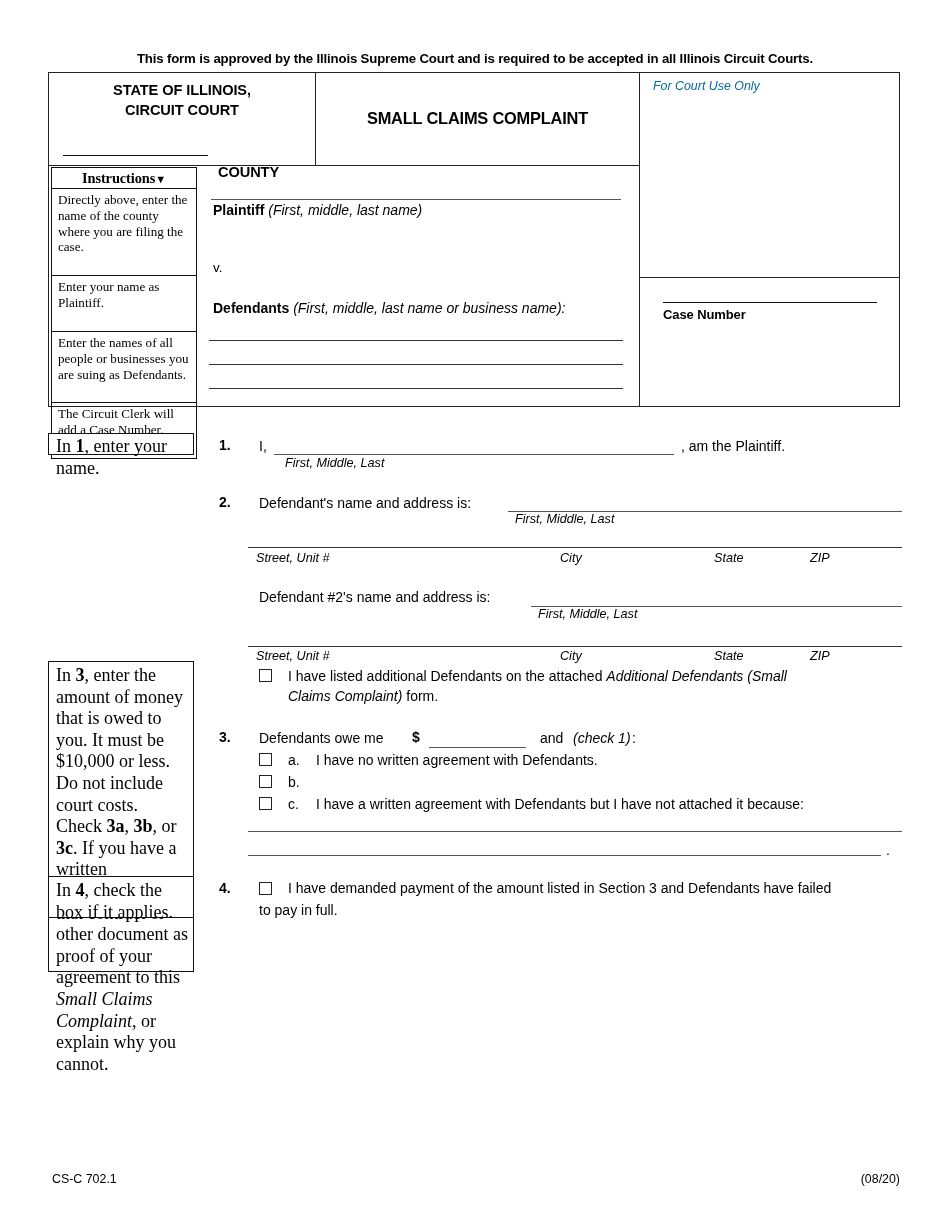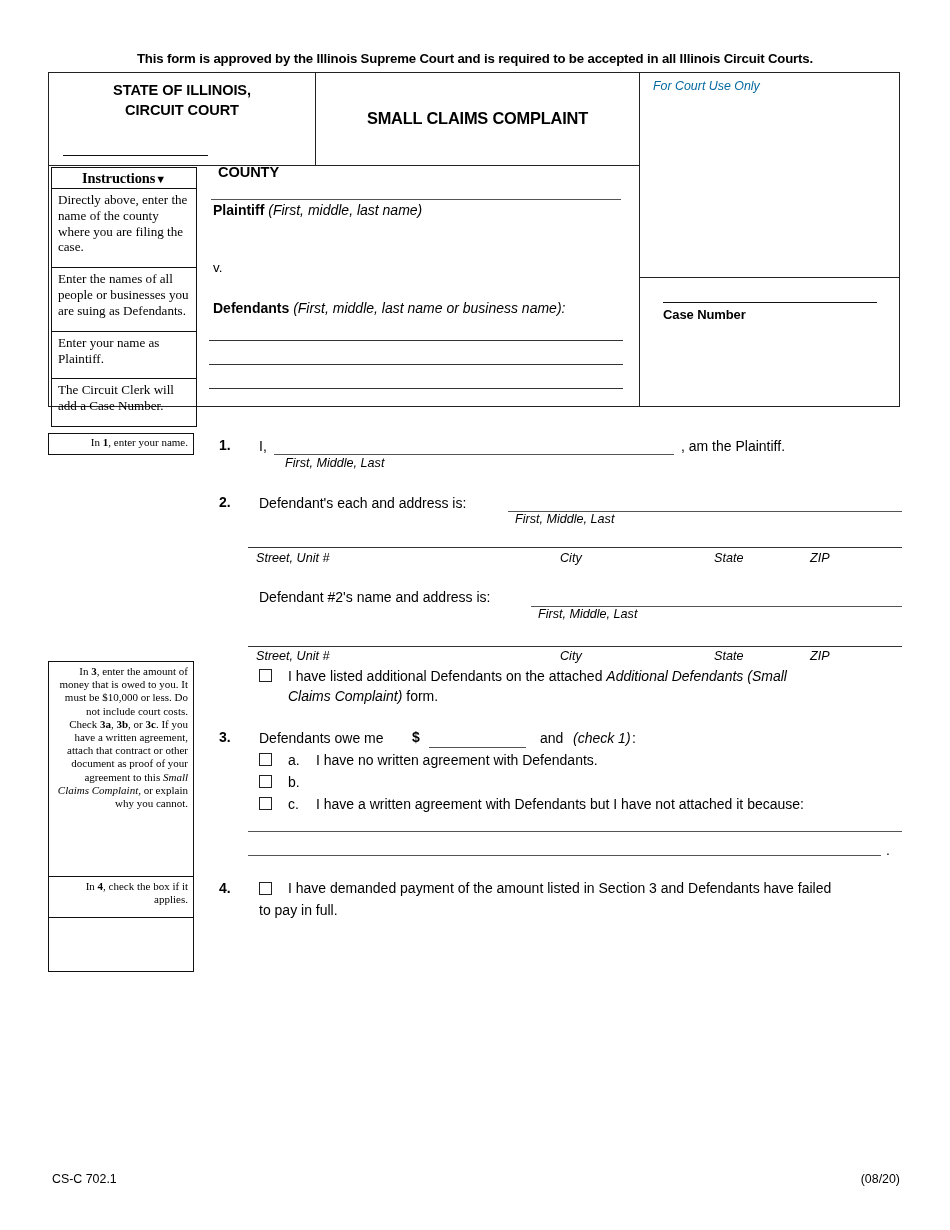--- a/index.html
+++ b/index.html
@@ -173,21 +173,21 @@
     font-size: 14.4px;
     font-weight: bold;
     line-height: 20px;
     letter-spacing: -0.1px;
   }
   .instr-header .caret { font-size: 11px; }
   .instr-cell {
     border: 1.4px solid #111;
     border-top: none;
     box-sizing: border-box;
-    padding: 3px 5px 12px 6px;
+    padding: 3px 5px 20px 6px;
     font-family: "Liberation Serif", serif;
     font-size: 13.1px;
     line-height: 1.21;
   }
 
   
   .cap-content {
     position: absolute;
     left: 150px;
     top: 94px;
@@ -248,24 +248,23 @@
 
   
   .side-box {
     position: absolute;
     left: 48px;
     width: 146px;
     border: 1.4px solid #111;
     box-sizing: border-box;
     padding: 3px 5px 4px 7px;
     font-family: "Liberation Serif", serif;
-    font-size: 11px;
+    font-size: 18px;
     line-height: 1.2;
     background: #fff;
-    text-align: right;
   }
   .side-box p { margin: 0; }
   .side-box p + p { margin-top: 7px; }
   .side-box b { font-weight: bold; }
   .side-box i { font-style: italic; }
 
   
   .num {
     position: absolute;
     font-size: 14px;
@@ -352,22 +351,22 @@
     <div class="case-number-wrap">
       <div class="case-number-line"></div>
       <div class="case-number-label">Case Number</div>
     </div>
 
     <div class="instr-col">
       <div class="instr-header">
         <span>Instructions</span><span class="caret">▼</span>
       </div>
       <div class="instr-cell">Directly above, enter the name of the county where you are filing the case.</div>
+      <div class="instr-cell">Enter your name as Plaintiff.</div>
       <div class="instr-cell">Enter the names of all people or businesses you are suing as Defendants.</div>
-      <div class="instr-cell">Enter your name as Plaintiff.</div>
       <div class="instr-cell">The Circuit Clerk will add a Case Number.</div>
     </div>
 
     <div class="cap-content">
       <div class="plaintiff-line"></div>
       <div class="plaintiff-label">
         <b>Plaintiff</b>
         <i>(First, middle, last name)</i>
       </div>
       <div class="versus">v.</div>
@@ -393,21 +392,21 @@
       <p><span>In </span><b>4</b><span>, check the box if it applies.</span></p>
     </div>
 
     <div class="num" style="left:219px;top:419px;">1.</div>
     <div class="txt" style="left:259px;top:419px;">I,</div>
     <div class="rule" style="left:274px;top:435px;width:400px;"></div>
     <div class="caption-sm" style="left:285px;top:438px;">First, Middle, Last</div>
     <div class="txt" style="left:681px;top:419px;">, am the Plaintiff.</div>
 
     <div class="num" style="left:219px;top:476px;">2.</div>
-    <div class="txt" style="left:259px;top:476px;">Defendant's each and address is:</div>
+    <div class="txt" style="left:259px;top:476px;">Defendant's name and address is:</div>
     <div class="rule" style="left:508px;top:492px;width:394px;"></div>
     <div class="caption-sm" style="left:515px;top:494px;">First, Middle, Last</div>
 
     <div class="rule dark" style="left:248px;top:528px;width:654px;"></div>
     <div class="caption-sm" style="left:256px;top:533px;">Street, Unit #</div>
     <div class="caption-sm" style="left:560px;top:533px;">City</div>
     <div class="caption-sm" style="left:714px;top:533px;">State</div>
     <div class="caption-sm" style="left:810px;top:533px;">ZIP</div>
 
     <div class="txt" style="left:259px;top:570px;">Defendant #2's name and address is:</div>

